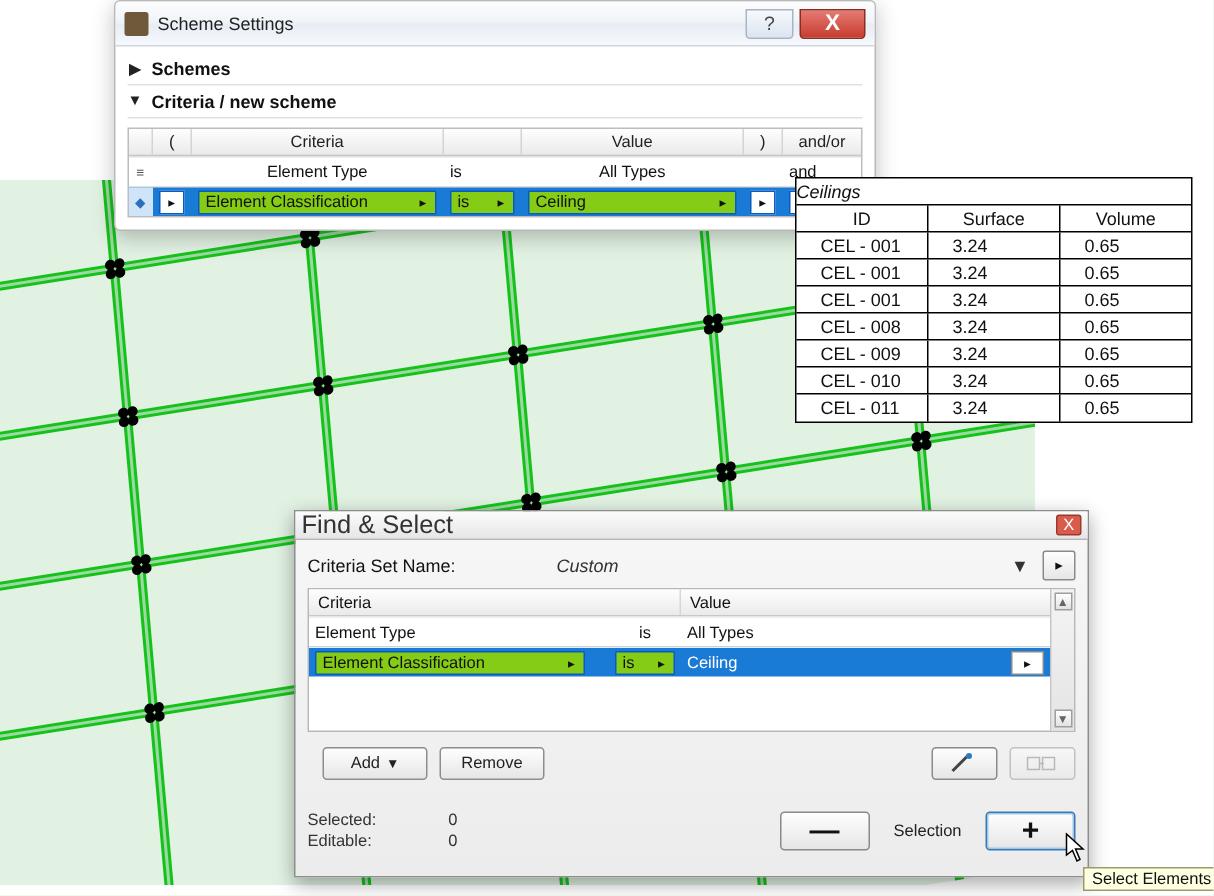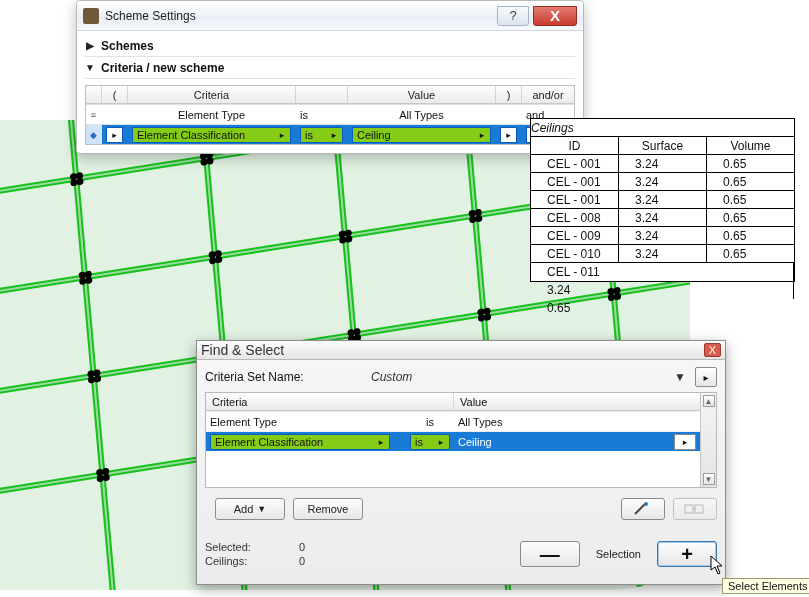--- a/index.html
+++ b/index.html
@@ -135,39 +135,39 @@
     border:1px solid #000; background:#fff;
     font-family: Arial, sans-serif;
     font-size:12px;
     z-index:4;
   }
   .ceilings-title{border-bottom:1px solid #000;text-align:left;padding:0 0;height:18px;line-height:18px;font-style:italic;}
   .ceilings-head{display:flex;border-bottom:1px solid #000;height:18px;}
   .ceilings-head div{flex:1;text-align:center;border-right:1px solid #000;line-height:18px;}
   .ceilings-head div:last-child{border-right:none;}
   .ceilings-row{display:flex;height:18px;border-bottom:1px solid #000;}
-  .ceilings-row:last-child{border-bottom:none;flex-direction:column;}
+  .ceilings-row:last-child{border-bottom:none;}
   .ceilings-row div{flex:1;border-right:1px solid #000;line-height:18px;padding-left:16px;}
   .ceilings-row div:last-child{border-right:none;}
 
   
   .fs-dialog{
     position:absolute;
     left:196px; top:340px; width:530px;
     background:linear-gradient(#f7f7f7,#ececec);
     border:1px solid #8d8d8d;
     box-shadow:0 4px 12px rgba(0,0,0,.35);
     z-index:5;
   }
   .fs-title{
     height:19px;background:linear-gradient(#fcfcfc,#e6e6e6);
     border-bottom:1px solid #b7b7b7;
     display:flex;align-items:center;padding:0 4px;gap:6px;
   }
-  .fs-title .t{flex:1;font-size:14px;color:#333;}
+  .fs-title .t{flex:1;font-size:17px;color:#333;}
   .fs-title .close-sm{ width:17px;height:14px;background:#d85b4c;border:1px solid #9a3a2f;color:#fff;font-size:11px;display:flex;align-items:center;justify-content:center;border-radius:2px;}
   .fs-body{ padding:6px 8px 8px 8px; display:flex;flex-direction:column;gap:4px;}
   .csname-row{ display:flex;align-items:center;height:22px;gap:6px;}
   .csname-row .lab{width:160px;}
   .csname-row .val{flex:1;text-align:left;font-style:italic;color:#333;}
   .csname-row .dd{width:18px;text-align:center;color:#333;}
   .csname-row .store{ width:22px;height:20px;border:1px solid #8a8a8a;border-radius:2px;background:linear-gradient(#fefefe,#e6e6e6);display:flex;align-items:center;justify-content:center;font-size:10px;}
 
   .fs-criteria-box{ border:1px solid #b8b8b8;background:#fff; }
   .fs-head{display:flex;height:18px;background:linear-gradient(#fefefe,#eaeaea);border-bottom:1px solid #c8c8c8;font-size:11px;align-items:center;}
@@ -550,21 +550,21 @@
             <rect x="11" y="3" width="8" height="8" fill="none" stroke="#777"></rect>
             <path d="M9 7h3" stroke="#777"></path>
           </svg>
       </div>
     </div>
 
     <div class="fs-bottom">
       <div class="counts">
         <span>Selected:</span>
         <span class="n">0</span>
-        <span>Ceilings:</span>
+        <span>Editable:</span>
         <span class="n">0</span>
       </div>
       <div class="spacer"></div>
       <div class="sel-minus">
           <span>—</span>
         </div>
       <span class="sel-label">Selection</span>
       <div class="sel-plus">
           <span>+</span>
         </div>

